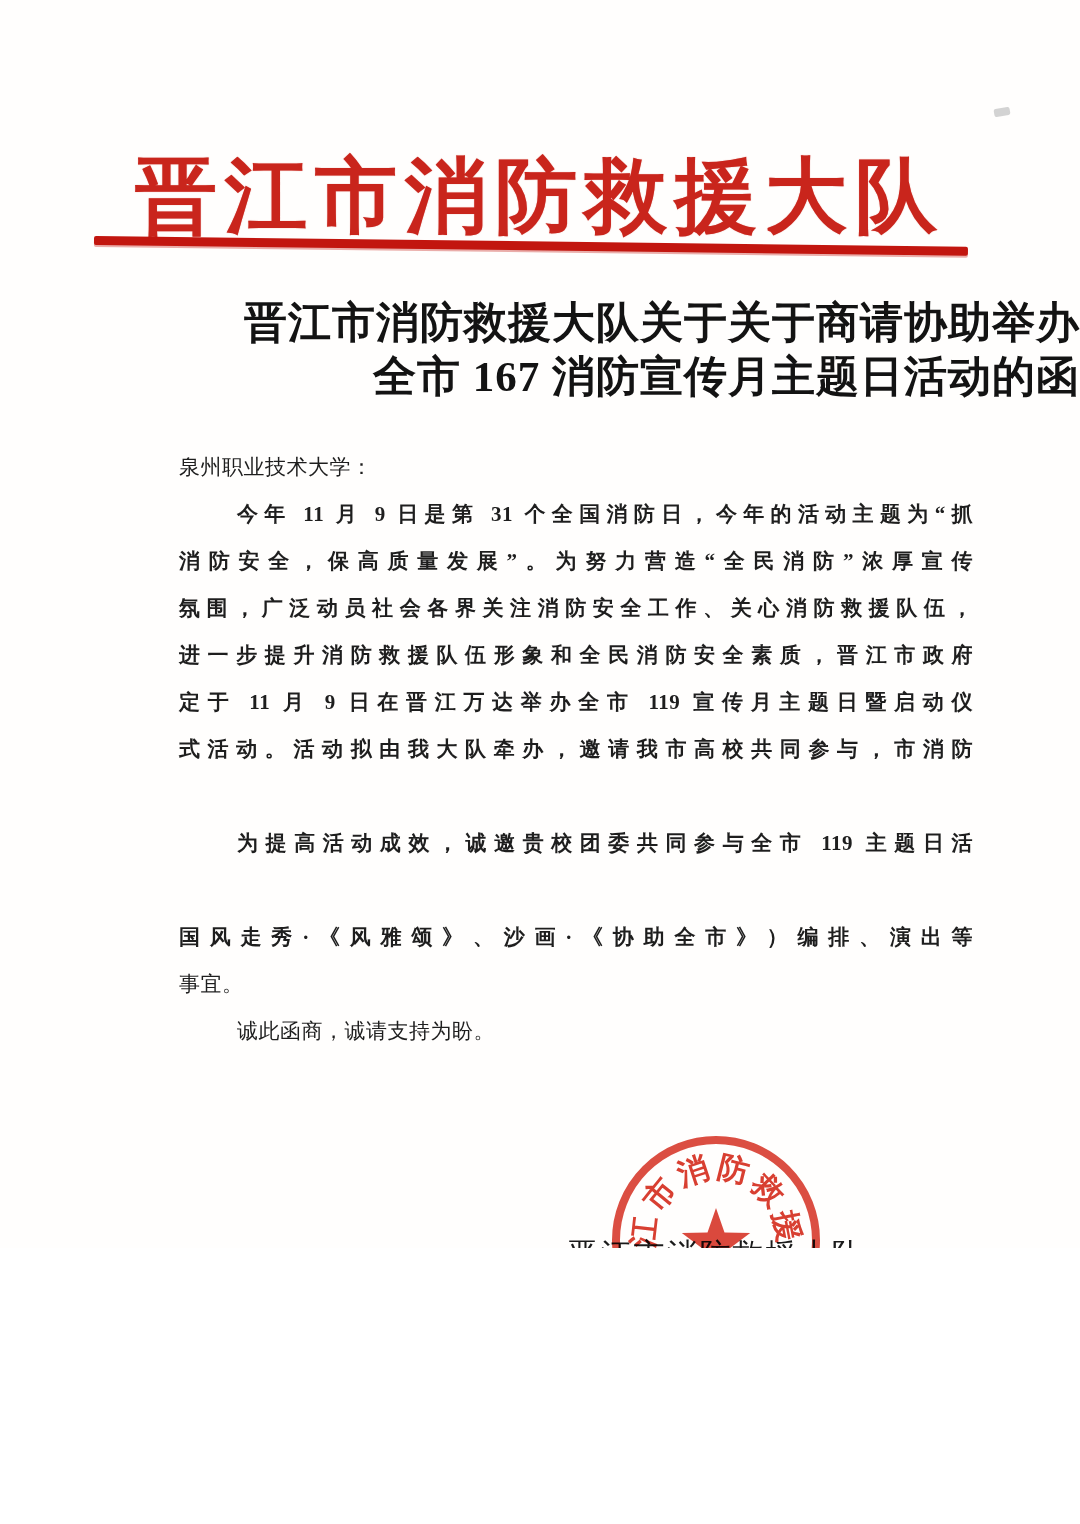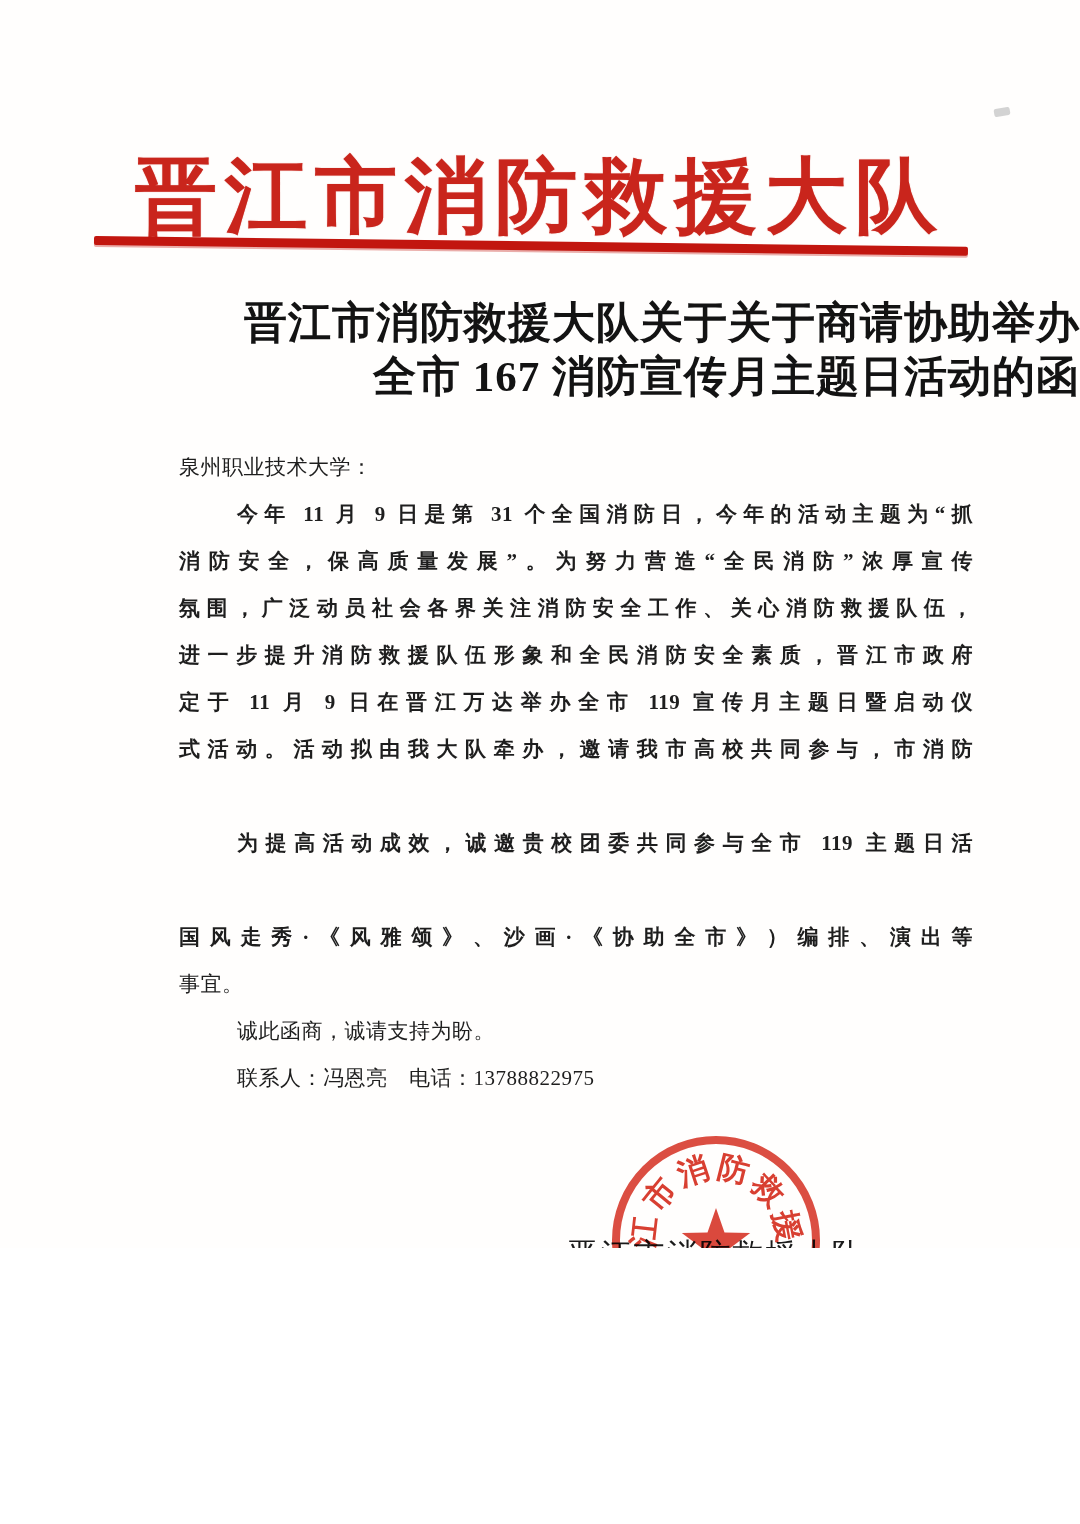--- a/index.html
+++ b/index.html
@@ -78,21 +78,20 @@
   <div class="bline just ind" style="top:491px">今年 11 月 9 日是第 31 个全国消防日，今年的活动主题为“抓</div>
   <div class="bline just" style="top:538px">消防安全，保高质量发展”。为努力营造“全民消防”浓厚宣传</div>
   <div class="bline just" style="top:632px">进一步提升消防救援队伍形象和全民消防安全素质，晋江市政府</div>
   <div class="bline just" style="top:585px">氛围，广泛动员社会各界关注消防安全工作、关心消防救援队伍，</div>
   <div class="bline just" style="top:679px">定于 11 月 9 日在晋江万达举办全市 119 宣传月主题日暨启动仪</div>
   <div class="bline just" style="top:726px">式活动。活动拟由我大队牵办，邀请我市高校共同参与，市消防</div>
   <div class="bline just ind" style="top:820px">为提高活动成效，诚邀贵校团委共同参与全市 119 主题日活</div>
   <div class="bline just" style="top:914px">国风走秀·《风雅颂》、沙画·《协助全市》）编排、演出等</div>
   <div class="bline" style="top:961px">事宜。</div>
   <div class="bline ind" style="top:1008px">诚此函商，诚请支持为盼。</div>
-  <div class="bline ind" style="top:1055px">联系人：冯恩亮　电话：13788822975</div>
 
 
   <div class="signature">晋江市消防救援大队</div>
   <div class="doc-date">2022 年 11 月 3 日</div>
 
   <svg class="seal" viewBox="0 0 236 236" aria-hidden="true">
     <circle cx="118" cy="118" r="100" fill="none" stroke="#d63426" stroke-width="8" stroke-opacity="0.92"></circle>
     <polygon points="118,86 126.5,110.4 152.2,110.9 131.7,126.4 139.2,151.1 118,136.4 96.8,151.1 104.3,126.4 83.8,110.9 109.5,110.4" fill="#d63426" fill-opacity="0.95"></polygon>
     <g>
       <text x="118" y="56" text-anchor="middle" transform="rotate(-116,118,118)">晋</text>

